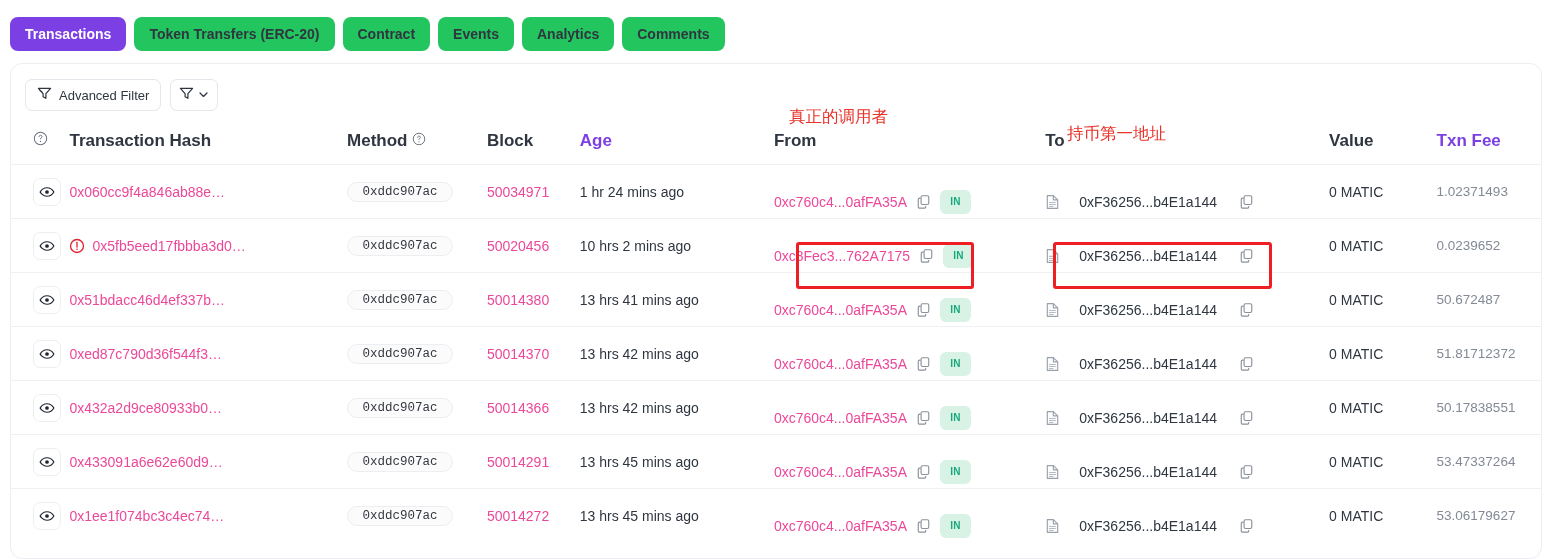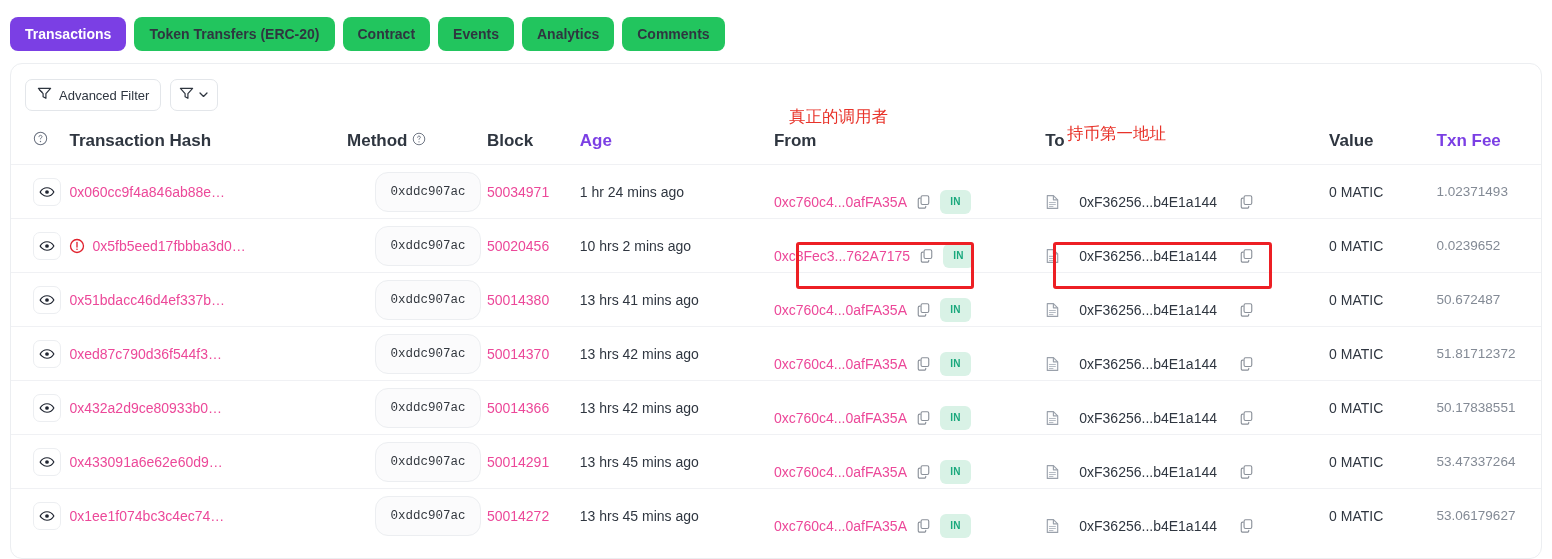--- a/index.html
+++ b/index.html
@@ -169,30 +169,29 @@
 
   .hash-cell { display: flex; align-items: center; gap: 7px; }
   .link { color: #ec4899; text-decoration: none; cursor: pointer; }
   .hash-link { font-size: 14px; }
 
   .method-pill {
     display: inline-flex;
     align-items: center;
     justify-content: center;
     min-width: 106px;
-    height: 40px;
+    height: 20px;
     padding: 0 10px;
     border: 1px solid #eceef1;
     border-radius: 13px;
     background: #fbfbfc;
     font-size: 12.5px;
     color: #33383f;
     font-family: "Liberation Mono", monospace;
     cursor: pointer;
-    margin-left: 28px;
   }
 
   .addr-cell { display: flex; align-items: center; gap: 9px; margin-top: 20px; }
   .addr-cell.to { gap: 19px; }
   .addr-text { font-size: 14px; }
   .addr-dark { color: #2f3640; }
 
   .dir-badge {
     display: inline-flex;
     align-items: center;

